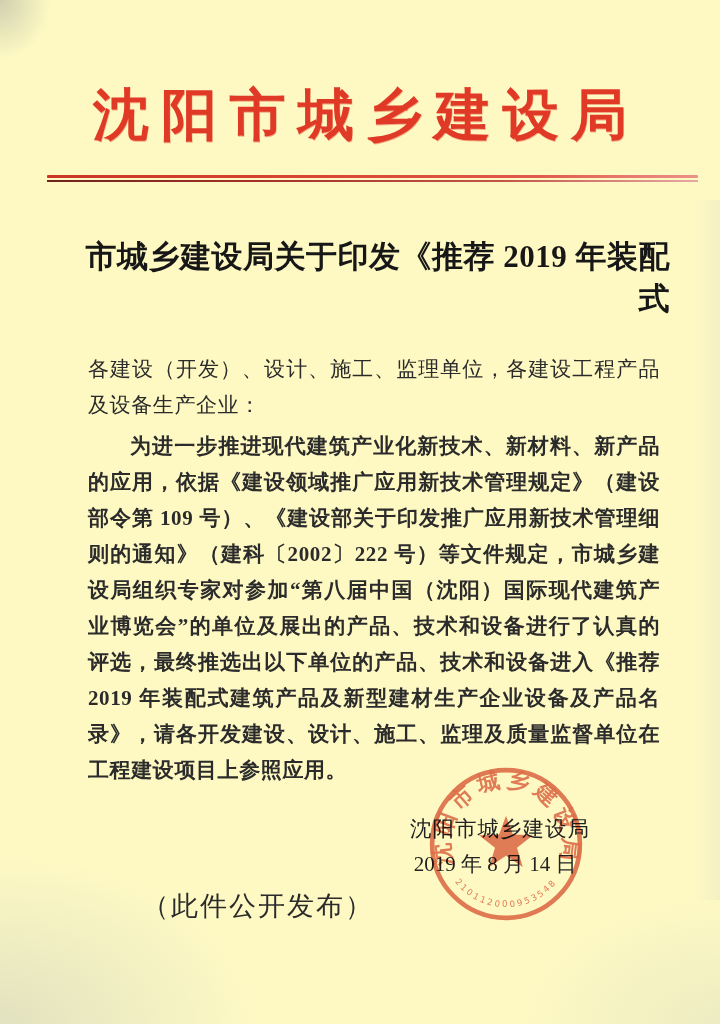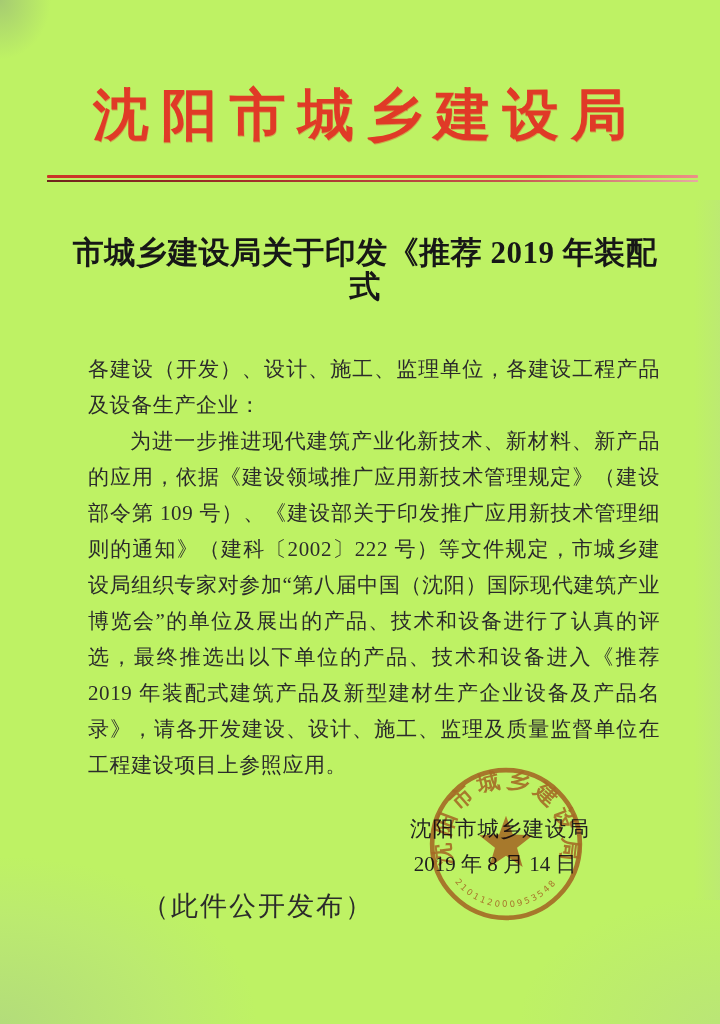--- a/index.html
+++ b/index.html
@@ -6,21 +6,21 @@
   html, body { width: 720px; height: 1024px; }
   body {
     font-family: "Liberation Serif", serif;
     background: #ffffff;
     position: relative;
     overflow: hidden;
   }
   .page {
     position: absolute;
     inset: 0;
-    background: #bef264;
+    background: #fef9c3;
   }
   
   .shade-bl {
     position: absolute; left: 0; bottom: 0; width: 260px; height: 170px;
     background: radial-gradient(ellipse at 0% 100%, rgba(150,165,180,0.28) 0%, rgba(170,180,195,0.12) 45%, transparent 70%);
     pointer-events: none;
   }
   .shade-br {
     position: absolute; right: 0; bottom: 0; width: 220px; height: 140px;
     background: radial-gradient(ellipse at 100% 100%, rgba(170,180,190,0.20) 0%, transparent 65%);
@@ -62,39 +62,41 @@
   }
   .red-rule .rule-bottom {
     height: 2px;
     margin-top: 2px;
     background: linear-gradient(to right, #6e241c, #a03028 30%, #c4554a 70%, #e5a9a2);
   }
 
   .doc-title {
     position: absolute;
     top: 236px; left: 60px; right: 50px;
-    text-align: center;
+    text-align: right;
     font-size: 31px;
     font-weight: 700;
     color: #171717;
-    line-height: 34px;
+    line-height: 42px;
     letter-spacing: 0.5px;
   }
 
   .doc-body {
     position: absolute;
     top: 351px; left: 88px; right: 60px;
     font-size: 21px;
     color: #2b2b2b;
     line-height: 36px;
     text-align: justify;
     letter-spacing: 0.6px;
   }
   .doc-body p.indent {
     text-indent: 2em;
+    margin-top: 5px;
+    font-weight: bold;
   }
 
   .signature-org {
     position: absolute;
     top: 814px; left: 400px; width: 200px;
     text-align: center;
     font-size: 21.5px;
     color: #222;
     letter-spacing: 1px;
     white-space: nowrap;

